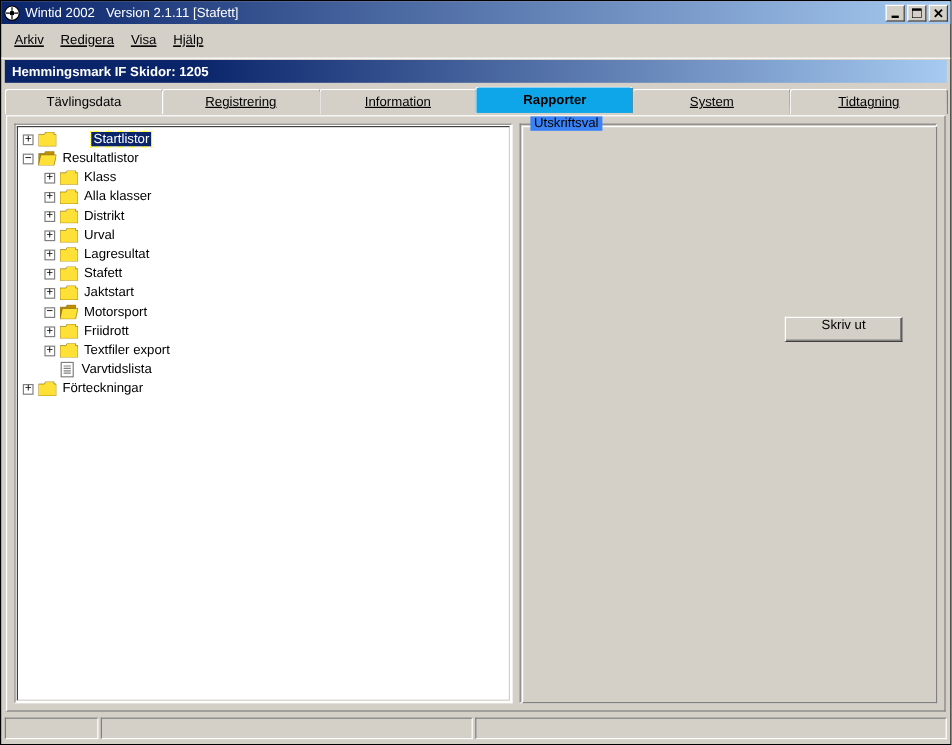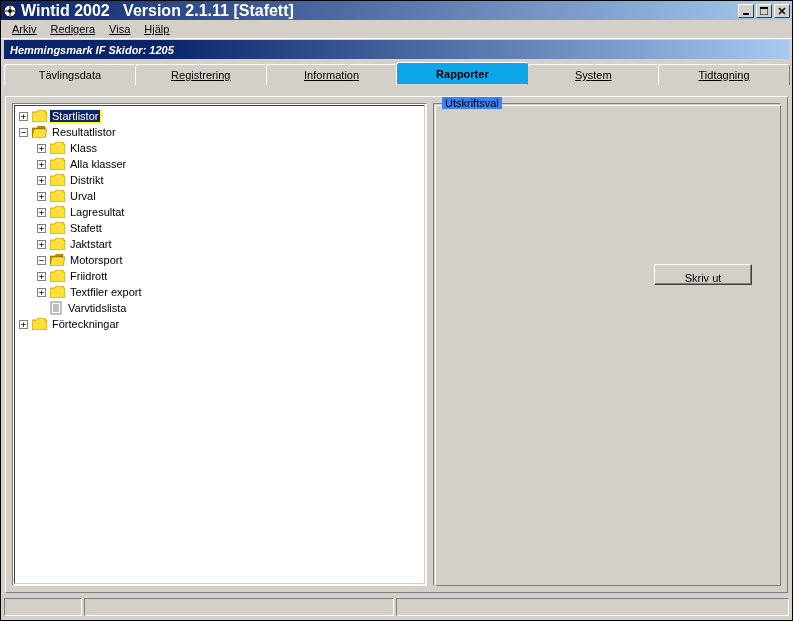--- a/index.html
+++ b/index.html
@@ -31,22 +31,22 @@
 .titlebar-icon {
   width: 14px;
   height: 14px;
   margin-right: 4px;
   display: inline-flex;
   align-items: center;
   justify-content: center;
 }
 .titlebar-text {
   flex: 1;
-  font-weight: bold;
-  font-size: 16px;
+  font-weight: normal;
+  font-size: 11px;
   white-space: pre;
 }
 .win-controls {
   display: flex;
   gap: 0;
 }
 .win-btn {
   width: 16px;
   height: 14px;
   background: #d4d0c8;
@@ -56,42 +56,41 @@
   margin-left: 2px;
   display: inline-flex;
   align-items: center;
   justify-content: center;
   font-family: "Marlett", "Webdings", sans-serif;
   font-size: 9px;
   color: #000;
   cursor: default;
 }
 .menubar {
-  height: 19px;
+  height: 29px;
   display: flex;
   align-items: center;
   padding: 1px 4px;
   border-bottom: 1px solid #fff;
   text-decoration: underline;
 }
 .menu-item {
   padding: 2px 7px;
   cursor: default;
 }
 .menu-item span.underline { text-decoration: underline; }
 .subtitlebar {
   height: 19px;
   background: linear-gradient(to right, #0a246a 0%, #0a246a 20%, #a6caf0 100%);
   color: #fff;
   font-weight: bold;
   padding: 1px 6px;
   margin: 1px 3px;
   display: flex;
   align-items: center;
-  font-style: italic;
 }
 .tabs-row {
   display: flex;
   margin: 3px 3px 0 3px;
   position: relative;
   z-index: 2;
 }
 .tab {
   flex: 1;
   height: 21px;
@@ -192,20 +191,21 @@
   margin-right: 3px;
   display: inline-block;
 }
 .label {
   padding: 0 2px;
 }
 .label.selected {
   background: #0a246a;
   color: #fff;
   outline: 1px dotted #ff0;
+  margin-left: 26px;
 }
 .right-panel {
   flex: 1;
   margin: 6px 6px 6px 2px;
   position: relative;
 }
 .groupbox {
   border: 1px solid #808080;
   border-right-color: #fff;
   border-bottom-color: #fff;
@@ -234,21 +234,21 @@
   top: 160px;
   left: 220px;
   width: 98px;
   height: 21px;
   background: #d4d0c8;
   border: 1px solid #fff;
   border-right-color: #404040;
   border-bottom-color: #404040;
   box-shadow: inset -1px -1px 0 #808080;
   display: flex;
-  align-items: flex-end;
+  align-items: flex-start;
   justify-content: center;
   cursor: default;
   z-index: 2;
 }
 .statusbar {
   position: absolute;
   bottom: 2px;
   left: 3px;
   right: 3px;
   height: 20px;

